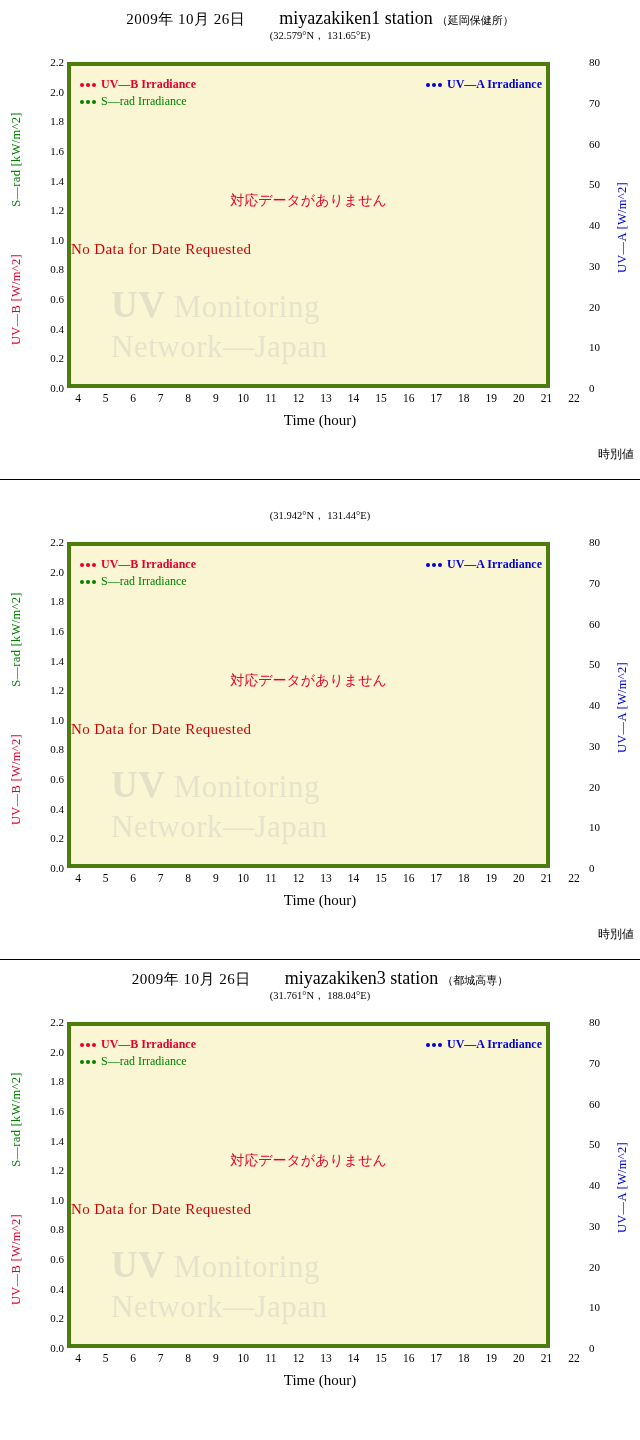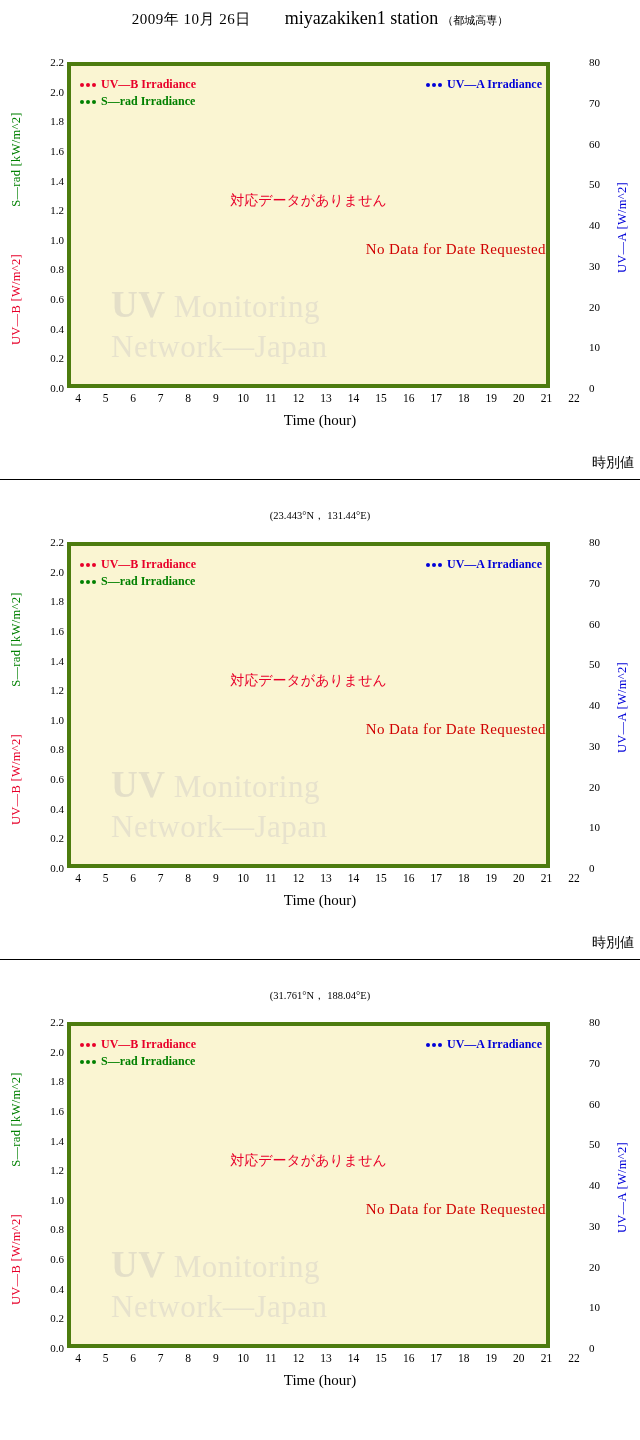--- a/index.html
+++ b/index.html
@@ -172,36 +172,36 @@
   }
   .dots i {
     width: 4px; height: 4px;
     border-radius: 50%;
     display: block;
   }
   .lg-uvb .dots i { background: #e8002a; }
   .lg-srad .dots i { background: #008000; }
   .lg-uva .dots i { background: #0000d8; }
   .lg-label { font-weight: bold; }
-  .lg-srad .lg-label { font-weight: bold; }
+  .lg-srad .lg-label { font-weight: normal; }
 
   
   .nodata-jp {
     position: absolute;
     left: 0; right: 0;
     top: 126px;
     text-align: center;
     font-size: 14px;
     color: #e8002a;
   }
   .nodata-en {
     position: absolute;
     left: 0; right: 0;
     top: 175px;
-    text-align: right;
+    text-align: left;
     font-size: 15px;
     color: #d00000;
     letter-spacing: 0.4px;
   }
 
   
   .wm {
     position: absolute;
     left: 40px;
     top: 216px;
@@ -215,35 +215,36 @@
   .wm .uv {
     font-weight: bold;
     font-size: 37px;
     color: #e4dfc8;
   }
 
   
   .footnote {
     position: absolute;
     right: 6px;
-    bottom: 7px;
-    font-size: 14px;
+    bottom: 16px;
+    font-size: 12px;
     color: #000;
   }
 </style>
 </head>
 <body>
 
 <div class="page">
 
   <div class="panel">
     <div class="hdr">
       <span class="date">2009年 10月 26日</span><span class="gap"></span><span class="station">miyazakiken1 station</span>
-      <span class="sub-name">（都城高専）</span>
-    </div>
+      <span class="sub-name">（延岡保健所）</span>
+    </div>
+    <div class="coords">(32.579°N， 131.65°E)</div>
 
     <div class="yticks-left">
       <div class="ytick" style="top:0%">2.2</div>
       <div class="ytick" style="top:9.09%">2.0</div>
       <div class="ytick" style="top:18.18%">1.8</div>
       <div class="ytick" style="top:27.27%">1.6</div>
       <div class="ytick" style="top:36.36%">1.4</div>
       <div class="ytick" style="top:45.45%">1.2</div>
       <div class="ytick" style="top:54.54%">1.0</div>
       <div class="ytick" style="top:63.63%">0.8</div>
@@ -324,21 +325,21 @@
       <div class="xtick" style="left:87.23%">20</div>
       <div class="xtick" style="left:92.55%">21</div>
       <div class="xtick" style="left:97.87%">22</div>
     </div>
 
     <div class="xlabel">Time (hour)</div>
     <div class="footnote">時別値</div>
   </div>
 
   <div class="panel">
-    <div class="coords">(23.443°N， 131.44°E)</div>
+    <div class="coords">(31.942°N， 131.44°E)</div>
 
     <div class="yticks-left">
       <div class="ytick" style="top:0%">2.2</div>
       <div class="ytick" style="top:9.09%">2.0</div>
       <div class="ytick" style="top:18.18%">1.8</div>
       <div class="ytick" style="top:27.27%">1.6</div>
       <div class="ytick" style="top:36.36%">1.4</div>
       <div class="ytick" style="top:45.45%">1.2</div>
       <div class="ytick" style="top:54.54%">1.0</div>
       <div class="ytick" style="top:63.63%">0.8</div>
@@ -419,20 +420,24 @@
       <div class="xtick" style="left:87.23%">20</div>
       <div class="xtick" style="left:92.55%">21</div>
       <div class="xtick" style="left:97.87%">22</div>
     </div>
 
     <div class="xlabel">Time (hour)</div>
     <div class="footnote">時別値</div>
   </div>
 
   <div class="panel">
+    <div class="hdr">
+      <span class="date">2009年 10月 26日</span><span class="gap"></span><span class="station">miyazakiken3 station</span>
+      <span class="sub-name">（都城高専）</span>
+    </div>
     <div class="coords">(31.761°N， 188.04°E)</div>
 
     <div class="yticks-left">
       <div class="ytick" style="top:0%">2.2</div>
       <div class="ytick" style="top:9.09%">2.0</div>
       <div class="ytick" style="top:18.18%">1.8</div>
       <div class="ytick" style="top:27.27%">1.6</div>
       <div class="ytick" style="top:36.36%">1.4</div>
       <div class="ytick" style="top:45.45%">1.2</div>
       <div class="ytick" style="top:54.54%">1.0</div>

